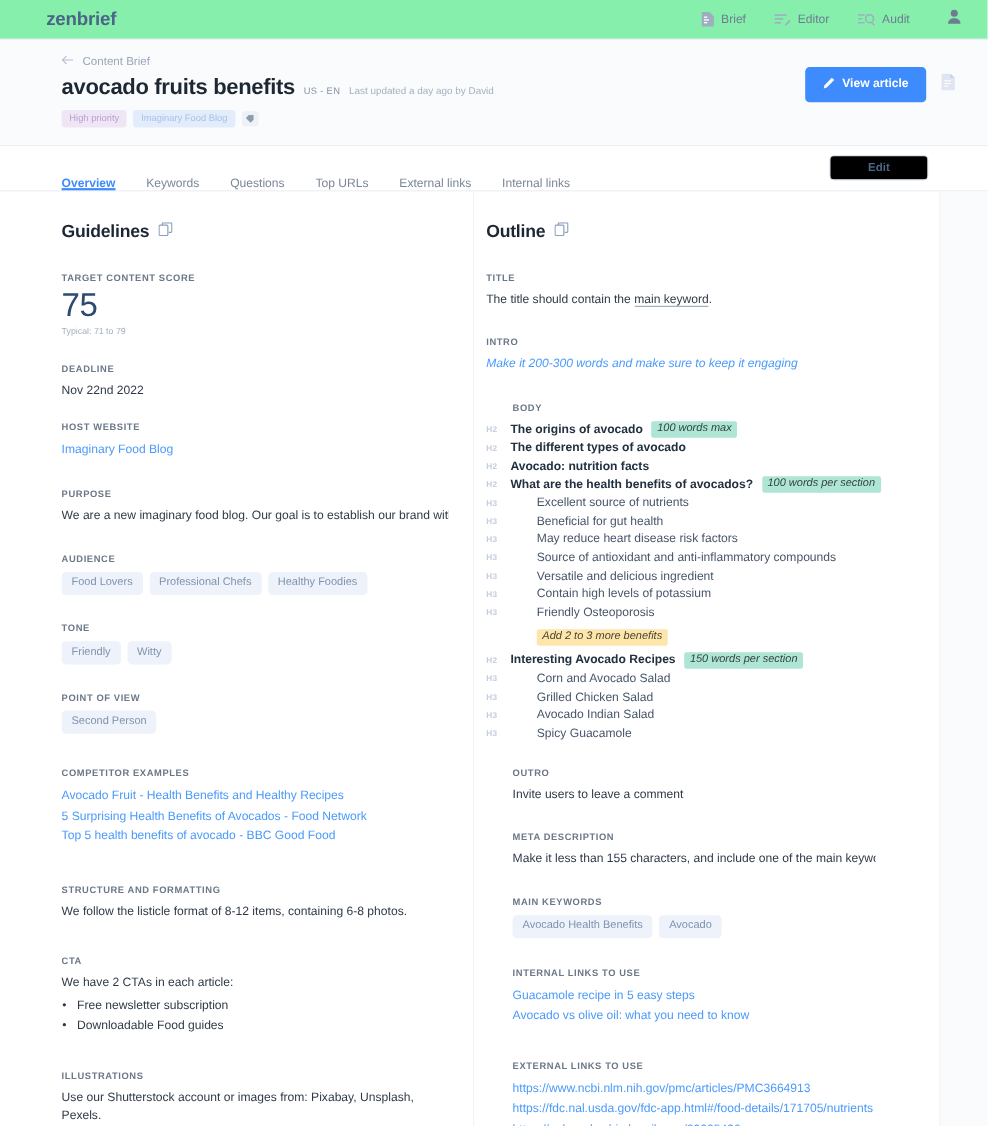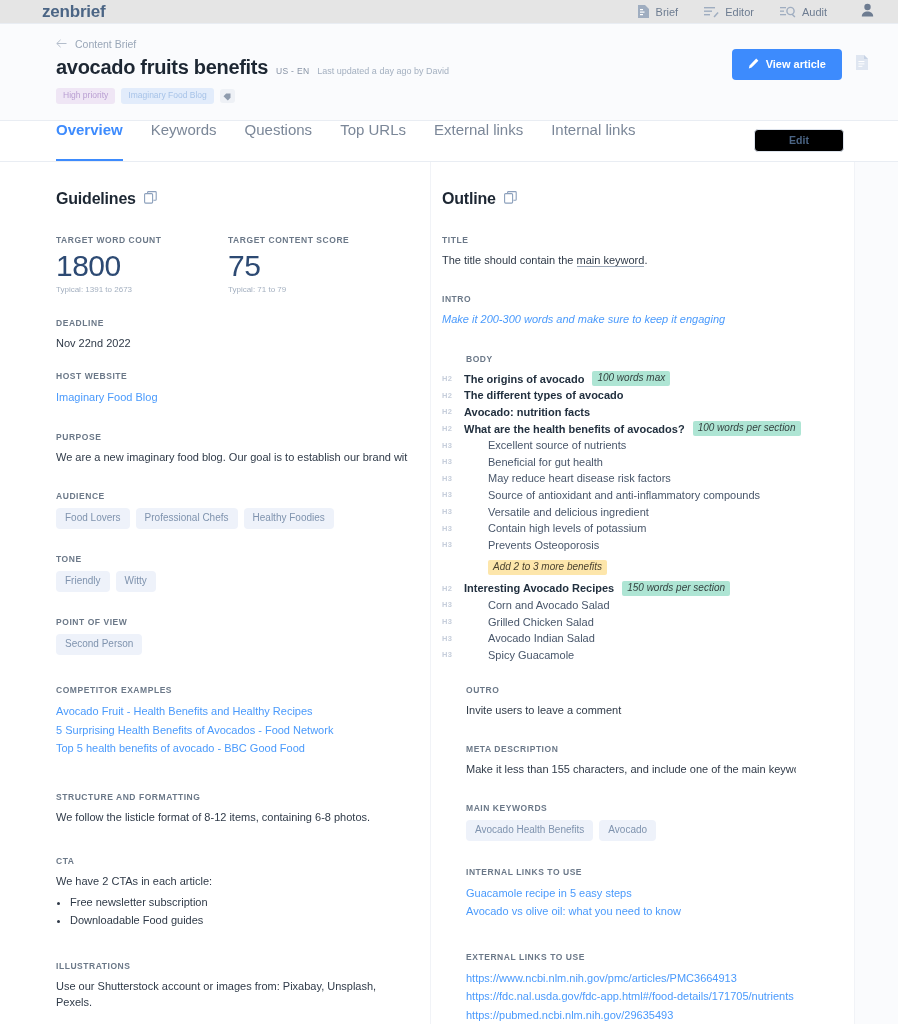--- a/index.html
+++ b/index.html
@@ -7,22 +7,22 @@
     width: 898px;
     height: 1024px;
     background: #ffffff;
     font-family: "Liberation Sans", sans-serif;
     -webkit-font-smoothing: antialiased;
   }
   .page { width: 898px; height: 1024px; position: relative; overflow: hidden; background:#fff; }
 
   
   .topnav {
-    height: 24px;
-    background: #e5e5e5;
+    height: 36px;
+    background: #86efac;
     border-bottom: 1px solid #e9edf3;
     display: flex;
     align-items: center;
     padding: 0 24px 0 42px;
     position: relative;
   }
   .logo {
     font-size: 17px;
     font-weight: bold;
     color: #4b6585;
@@ -139,22 +139,22 @@
     height: 41px;
     border-bottom: 1px solid #e9edf3;
     padding: 0 24px 0 56px;
     display: flex;
     align-items: stretch;
     position: relative;
     background: #fff;
   }
   .tab {
     display: flex;
-    align-items: flex-start;
-    font-size: 15px;
+    align-items: flex-end;
+    font-size: 11px;
     color: #7b8798;
     margin-right: 28px;
     cursor: pointer;
     position: relative;
   }
   .tab.active { color: #3d8bfd; font-weight: bold; }
   .tab.active::after {
     content: "";
     position: absolute;
     left: 0; right: 0; bottom: 0;
@@ -483,25 +483,20 @@
             <svg width="13" height="13" viewBox="0 0 13 13">
                 <rect x="0.6" y="2.6" width="8" height="9.5" rx="1" fill="none" stroke="#8ca0bc" stroke-width="1.1"></rect>
                 <path d="M3.6 2.6V1.4a0.8 0.8 0 0 1 0.8-0.8h7a0.8 0.8 0 0 1 0.8 0.8v7a0.8 0.8 0 0 1-0.8 0.8H9.4" fill="none" stroke="#8ca0bc" stroke-width="1.1"></path>
               </svg>
           </span>
         </span>
       </div>
 
       <div class="stats-row">
         <div class="stat">
-          <div class="stat-label">Target word count</div>
-          <div class="stat-num">1800</div>
-          <div class="stat-sub">Typical: 1391 to 2673</div>
-        </div>
-        <div class="stat">
           <div class="stat-label">Target content score</div>
           <div class="stat-num">75</div>
           <div class="stat-sub">Typical: 71 to 79</div>
         </div>
       </div>
 
       <div class="field">
         <div class="field-label">Deadline</div>
         <div class="field-value">Nov 22nd 2022</div>
       </div>
@@ -642,21 +637,21 @@
             <span class="ol-h3">Versatile and delicious ingredient</span>
           </div>
 
           <div class="ol-row">
             <span class="ol-tag">H3</span>
             <span class="ol-h3">Contain high levels of potassium</span>
           </div>
 
           <div class="ol-row">
             <span class="ol-tag">H3</span>
-            <span class="ol-h3">Prevents Osteoporosis</span>
+            <span class="ol-h3">Friendly Osteoporosis</span>
           </div>
 
           <div class="note-row">
             <span class="note yellow">Add 2 to 3 more benefits</span>
           </div>
 
           <div class="ol-row" style="margin-top:5px">
             <span class="ol-tag">H2</span>
             <span class="ol-h2">Interesting Avocado Recipes</span>
             <span class="note green">150 words per section</span>

